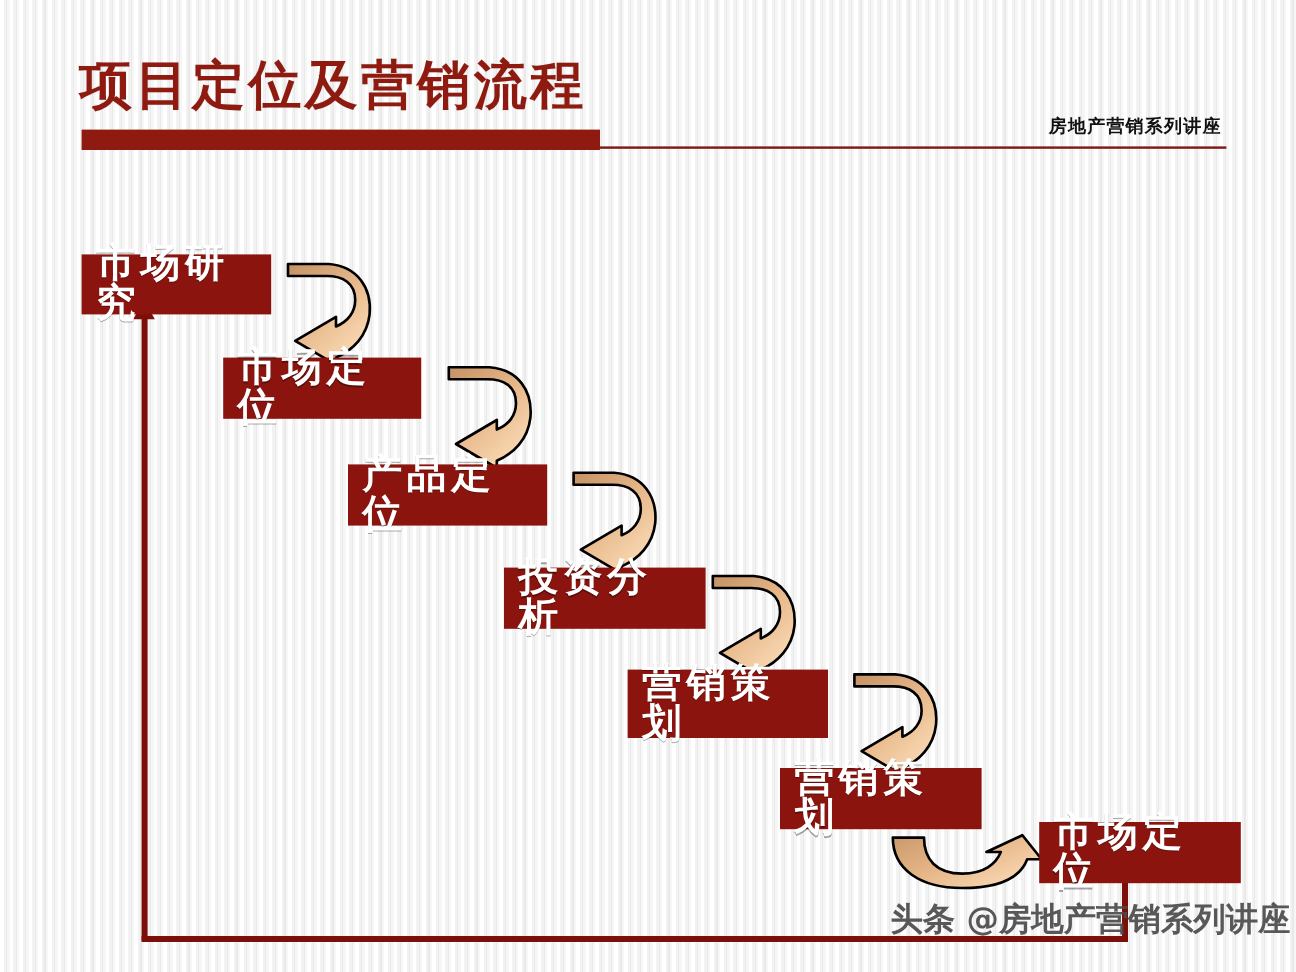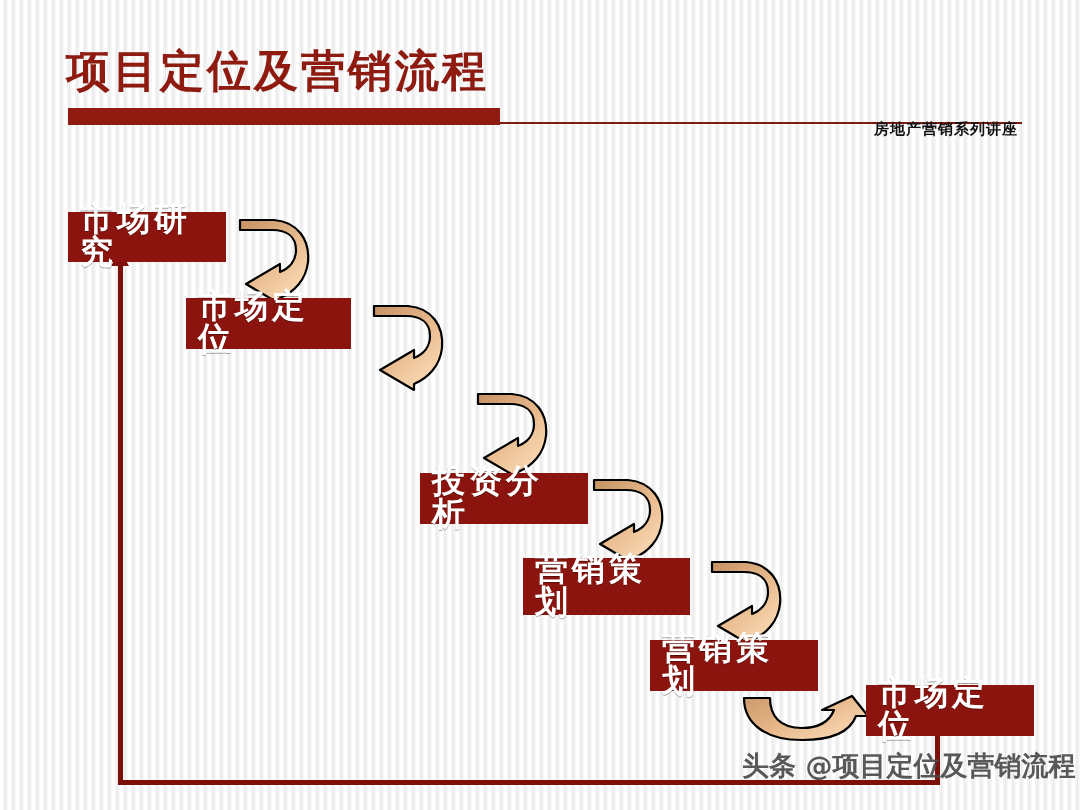--- a/index.html
+++ b/index.html
@@ -32,21 +32,21 @@
     position:absolute;left:68px;top:108px;width:432px;height:17px;
     background:#8e1a10;
   }
   #title-rule{
     position:absolute;left:500px;top:122px;width:522px;height:2px;
     background:#7d1a12;
   }
   #subtitle{
     position:absolute;right:62px;top:96px;
     font-size:15px;font-weight:700;letter-spacing:1px;color:#111;
-    font-family:"DejaVu Sans",sans-serif;white-space:nowrap;margin-top:24px;
+    font-family:"DejaVu Sans",sans-serif;white-space:nowrap;
   }
 
   
   .node{
     position:absolute;
     background:#8b150e;
     color:#ffffff;
     font-family:"DejaVu Serif",serif;
     font-weight:700;
     font-size:33px;
@@ -167,24 +167,25 @@
       </linearGradient>
     </defs>
     <path d="M4,4 L30,4 C30,22 40,34 62,34 C80,34 90,26 94,16 L82,16 L112,2 L128,22
              L116,22 C110,38 92,46 62,46 C26,46 4,30 4,4 Z" fill="url(#gu1)" stroke="#000" stroke-width="2.2" stroke-linejoin="round"></path>
   </svg>
 
   <div class="node" style="left:68px;top:212px;width:158px;height:50px;">市场研究</div>
 
   <div class="node" style="left:186px;top:298px;width:165px;height:51px;">市场定位</div>
 
+  <div class="node" style="left:290px;top:387px;width:166px;height:51px;">产品定位</div>
 
   <div class="node" style="left:420px;top:473px;width:168px;height:51px;">投资分析</div>
 
   <div class="node" style="left:523px;top:558px;width:167px;height:57px;">营销策划</div>
 
   <div class="node" style="left:650px;top:640px;width:168px;height:51px;">营销策划</div>
 
   <div class="node" style="left:866px;top:685px;width:168px;height:51px;">市场定位</div>
 
-  <div id="watermark">头条 @项目定位及营销流程</div>
+  <div id="watermark">头条 @房地产营销系列讲座</div>
 
 </div>
 
 </body></html>

